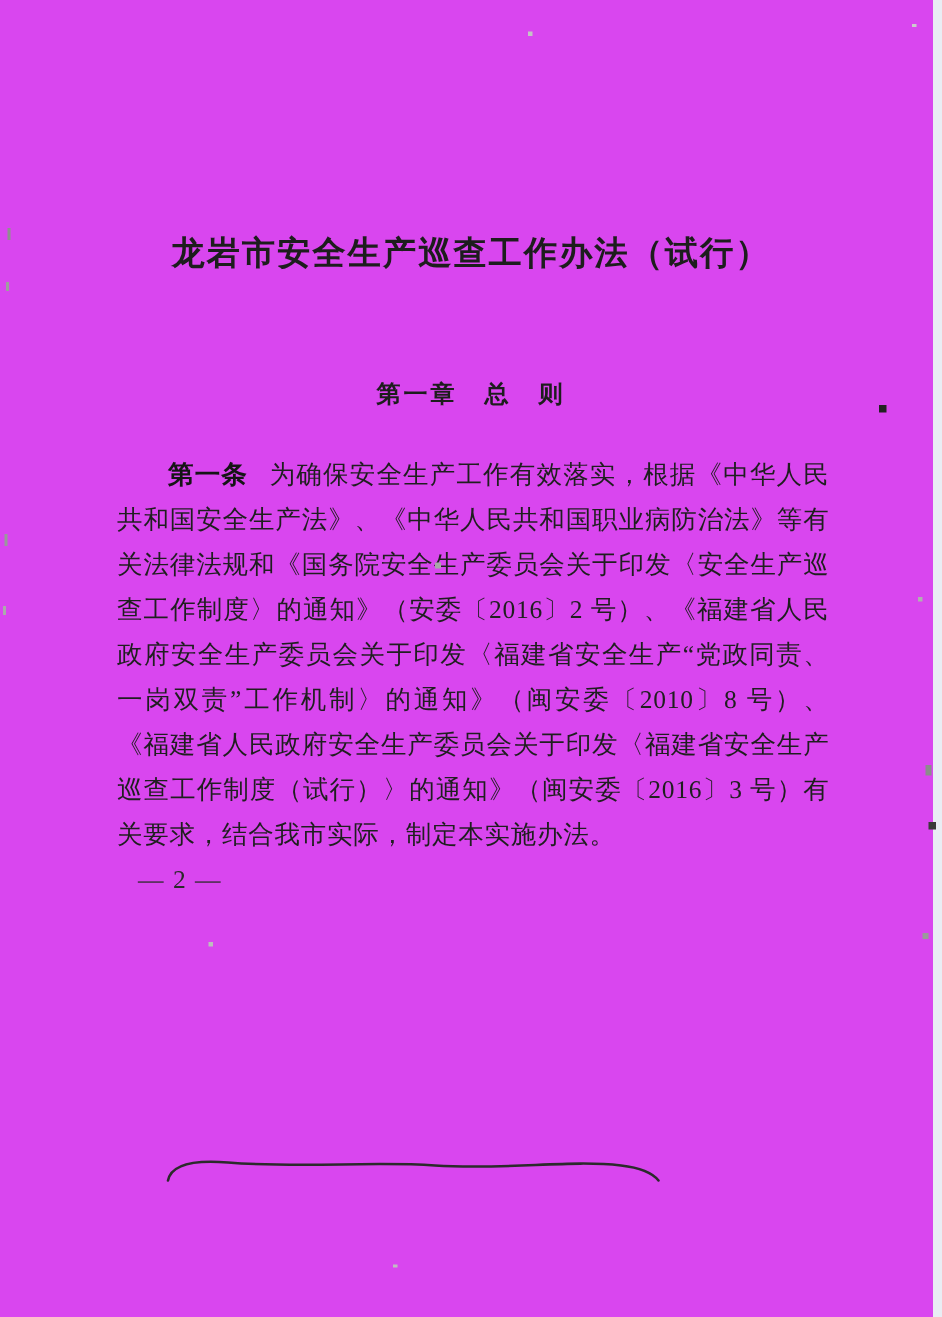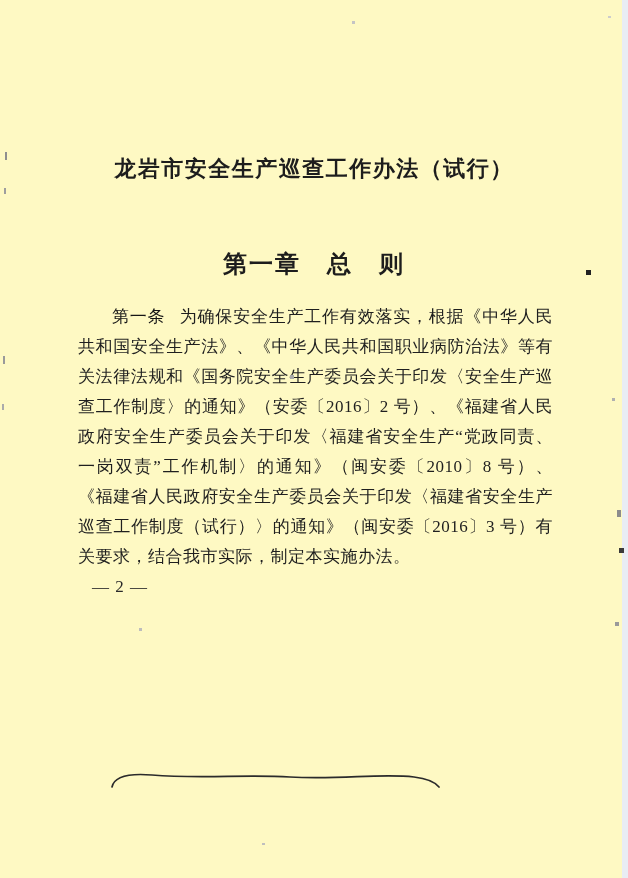--- a/index.html
+++ b/index.html
@@ -4,21 +4,21 @@
 <style>
   html, body {
     margin: 0;
     padding: 0;
     background: #ffffff;
   }
   .page {
     position: relative;
     width: 628px;
     height: 878px;
-    background: #fef9c3;
+    background: #d946ef;
     overflow: hidden;
     font-family: "Liberation Serif", "DejaVu Serif", serif;
     color: #222222;
   }
   .edge-strip {
     position: absolute;
     top: 0;
     right: 0;
     width: 6px;
     height: 100%;
@@ -29,21 +29,21 @@
     text-align: center;
     font-size: 22px;
     font-weight: bold;
     letter-spacing: 1.5px;
     line-height: 34px;
     color: #1d1d1d;
     font-family: "Liberation Serif", "DejaVu Serif", serif;
   }
   .chapter {
     text-align: center;
-    font-size: 24px;
+    font-size: 16px;
     font-weight: bold;
     letter-spacing: 2px;
     line-height: 28px;
     color: #1d1d1d;
     font-family: "Liberation Sans", "DejaVu Sans", sans-serif;
   }
   .chapter-1 { margin-top: 64px; }
   .chapter-2 { margin-top: 14px; margin-bottom: 0; }
   .body-text {
     padding: 0 75px 0 78px;
@@ -53,21 +53,21 @@
     font-size: 17px;
     line-height: 30px;
     letter-spacing: 0.5px;
     text-align: justify;
     text-indent: 2em;
     color: #1f1f1f;
   }
   .article-1 { margin-top: 24px; }
   .article-3 { margin-top: 14px; }
   .article .label {
-    font-weight: normal;
+    font-weight: bold;
     margin-right: 0.85em;
     color: #151515;
   }
   .straight-underline {
     border-bottom: 1.5px solid #3a3a3a;
     padding-bottom: 1px;
   }
   .page-number {
     margin: 5px 0 0 14px;
     padding-left: 78px;

